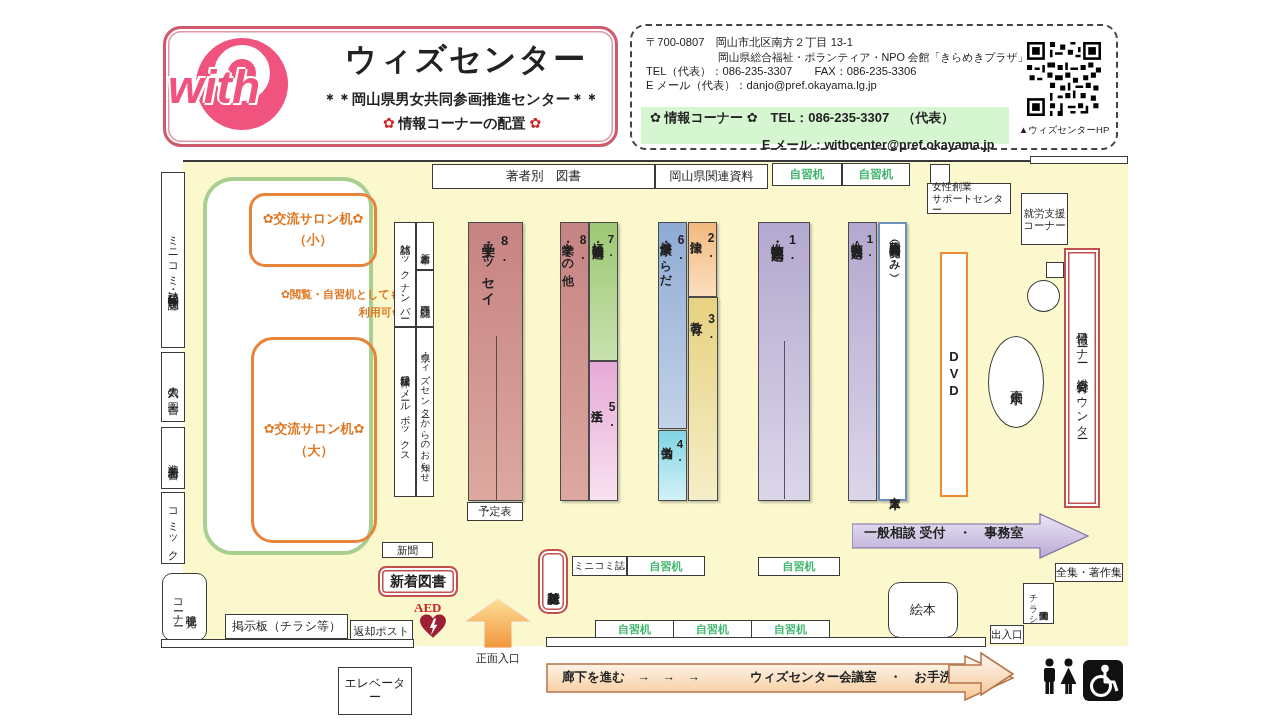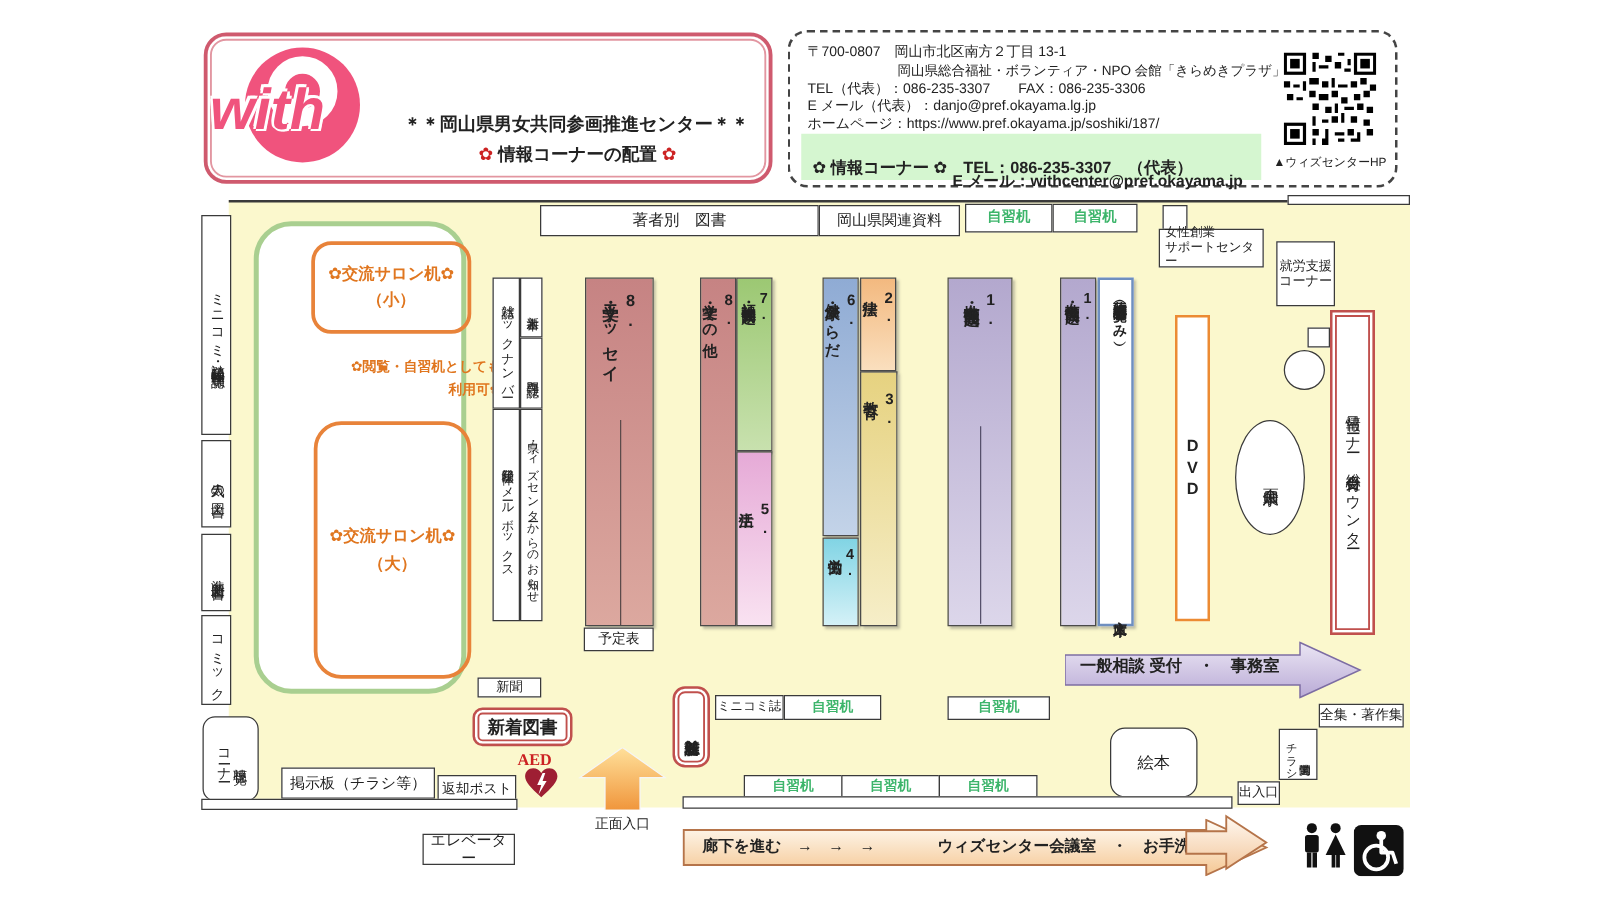--- a/index.html
+++ b/index.html
@@ -35,35 +35,35 @@
 </head>
 <body>
 
 <div id="page">
 
   <div class="abs" style="left:163px;top:26px;width:455px;height:121px;background:#fff;border:3px solid #cf5a6e;border-radius:18px;box-shadow:inset 0 0 0 2px #fff, inset 0 0 0 3.5px #e296a1;"></div>
   <div class="abs" style="left:196px;top:38px;width:92px;height:92px;border-radius:50%;background:#f0537d;"></div>
   <div class="abs" style="left:214px;top:45px;width:56px;height:56px;border-radius:50%;border:14px solid #fff;"></div>
   <div class="abs" style="left:168px;top:60px;width:155px;height:58px;font-size:46px;font-weight:700;font-style:italic;color:#f0537d;
               text-shadow:2px 0 0 #fff,-2px 0 0 #fff,0 2px 0 #fff,0 -2px 0 #fff,2px 2px 0 #fff,-2px -2px 0 #fff;">with</div>
+  <div class="abs" style="left:320px;top:38px;width:292px;height:44px;font-size:32px;font-weight:600;text-align:center;letter-spacing:2px;">ウィズセンター</div>
   <div class="abs" style="left:308px;top:90px;width:306px;height:20px;font-size:14.5px;font-weight:700;text-align:center;">＊＊岡山県男女共同参画推進センター＊＊</div>
   <div class="abs" style="left:320px;top:115px;width:284px;height:22px;font-size:14px;font-weight:700;text-align:center;">
     <span class="flower-red">✿</span>
     <span>情報コーナーの配置</span>
     <span class="flower-red">✿</span>
   </div>
 
   <div class="abs" style="left:630px;top:24px;width:488px;height:126px;border:2px dashed #444;border-radius:16px;"></div>
   <div class="abs hline" style="left:646px;top:35px;">〒700-0807　岡山市北区南方２丁目 13-1</div>
   <div class="abs hline" style="left:718px;top:50px;font-size:10.8px;">岡山県総合福祉・ボランティア・NPO 会館「きらめきプラザ」６階</div>
   <div class="abs hline" style="left:646px;top:64px;">TEL（代表）：086-235-3307　　FAX：086-235-3306</div>
   <div class="abs hline" style="left:646px;top:78px;">E メール（代表）：danjo@pref.okayama.lg.jp</div>
-  <div class="abs hline" style="left:646px;top:92px;">ホームページ：https://www.pref.okayama.jp/soshiki/187/</div>
   <div class="abs" style="left:641px;top:107px;width:368px;height:37px;background:#d5f6d0;"></div>
-  <div class="abs hline" style="left:650px;top:111px;font-size:13px;font-weight:700;margin-top:16px;">✿ 情報コーナー ✿　TEL：086-235-3307　（代表）</div>
+  <div class="abs hline" style="left:650px;top:111px;font-size:13px;font-weight:700;">✿ 情報コーナー ✿　TEL：086-235-3307　（代表）</div>
   <div class="abs hline" style="left:762px;top:138px;font-size:12.5px;font-weight:600;">E メール：withcenter@pref.okayama.jp</div>
   <svg class="abs" style="left:1027px;top:42px;" width="74" height="74" viewBox="0 0 29 29">
     <rect width="29" height="29" fill="#fff"></rect>
     <g fill="#000">
       <rect x="0" y="0" width="7" height="7"></rect>
         <rect x="22" y="0" width="7" height="7"></rect>
         <rect x="0" y="22" width="7" height="7"></rect>
     </g>
     <g fill="#fff">
         <rect x="1" y="1" width="5" height="5"></rect>
@@ -185,21 +185,21 @@
   <div class="abs dbl-red" style="left:378px;top:566px;width:80px;height:31px;border-radius:8px;display:flex;align-items:center;justify-content:center;
               font-size:14px;font-weight:700;">新着図書</div>
   <div class="abs box" style="left:225px;top:614px;width:123px;height:25px;font-size:12px;">掲示板（チラシ等）</div>
   <div class="abs box" style="left:350px;top:620px;width:63px;height:23px;font-size:11px;">返却ポスト</div>
   <div class="abs" style="left:414px;top:600px;width:40px;font-family:'Liberation Serif','DejaVu Serif',serif;font-size:13px;font-weight:700;color:#cc2222;">AED</div>
   <svg class="abs" style="left:419px;top:613px;" width="28" height="28" viewBox="0 0 26 26">
     <path d="M13 23 C5 16 1 11.5 1 7.5 C1 4 3.7 1.5 7 1.5 C9.5 1.5 11.8 3 13 5 C14.2 3 16.5 1.5 19 1.5 C22.3 1.5 25 4 25 7.5 C25 11.5 21 16 13 23 Z" fill="#9e1f33"></path>
     <polygon points="14,5 10,14 13,14 11,21 17,11 14,11 16,5" fill="#fff"></polygon>
   </svg>
   <div class="abs" style="left:161px;top:639px;width:253px;height:9px;background:#fff;border:1px solid #3a3a3a;"></div>
-  <div class="abs box" style="left:338px;top:667px;width:74px;height:25px;font-size:12px;">エレベーター</div>
+  <div class="abs box" style="left:338px;top:667px;width:74px;height:48px;font-size:12px;">エレベーター</div>
 
   <svg class="abs" style="left:462px;top:598px;" width="72" height="50" viewBox="0 0 72 50">
     <defs>
         <linearGradient id="gorange" x1="0" y1="0" x2="0" y2="1">
       <stop offset="0" stop-color="#ffe09a"></stop>
           <stop offset="1" stop-color="#f0963c"></stop>
         </linearGradient>
       </defs>
     <polygon points="36,0 2,24 22,24 22,50 50,50 50,24 70,24" fill="url(#gorange)" stroke="#f5f5f5" stroke-width="1"></polygon>
   </svg>

